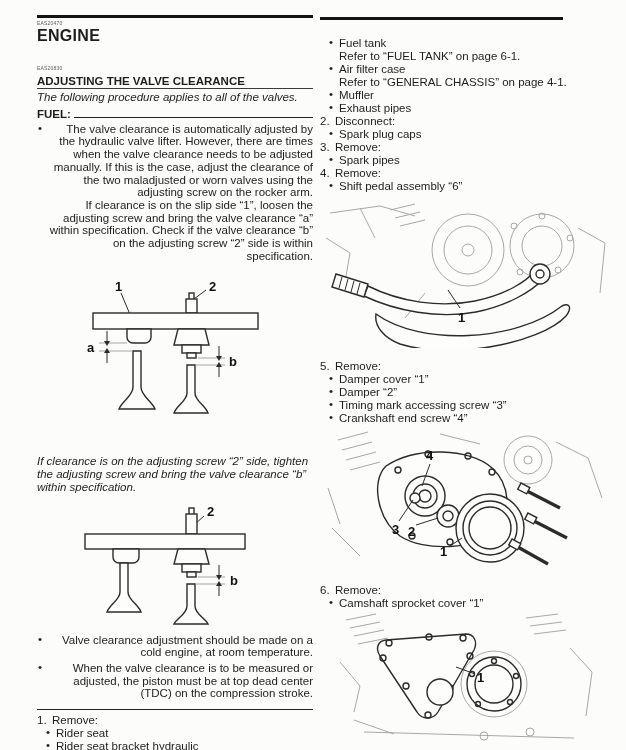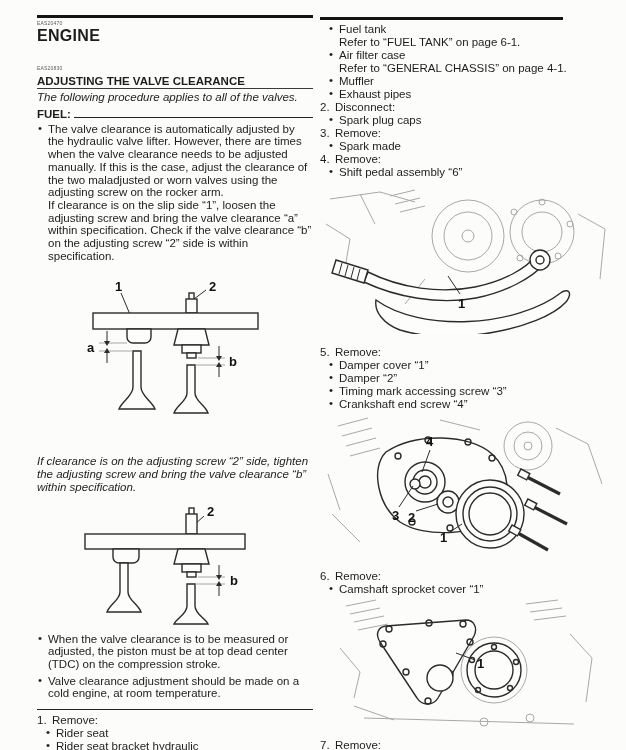--- a/index.html
+++ b/index.html
@@ -12,21 +12,21 @@
   .col-right .topline{margin-top:12px;width:82%;}
   .eas{font-size:5px;color:#5a5a5a;margin-top:2px;letter-spacing:.2px;}
   .eas2{margin-top:20px;}
   .chapter{font-size:16px;font-weight:bold;margin:1px 0 0;letter-spacing:.3px;}
   .section{font-size:11.5px;font-weight:bold;margin:4px 0 0;border-bottom:1px solid #3a3a3a;
            padding-bottom:1px;}
   .body{font-size:11.5px;line-height:12.7px;margin:2px 0 0;font-style:italic;}
   .note-row{display:flex;align-items:flex-end;margin-top:2px;height:14px;}
   .note-label{font-weight:bold;font-size:11.5px;}
   .note-line{flex:1;border-bottom:1.5px solid #222;margin:0 0 2px 3px;}
-  .bullet{position:relative;padding-left:11px;font-size:11.5px;line-height:12.7px;margin-top:3px;}
+  .bullet{position:relative;padding-left:11px;font-size:11.5px;line-height:12.7px;margin-top:3px;text-align:right;}
   .bullet::before{content:"•";position:absolute;left:1px;top:-1px;}
   .bullet p{margin:0;}
   .rule{border-top:1.5px solid #222;margin-top:9px;}
   .step{margin-top:0;font-size:11.5px;line-height:13px;}
   .m4{margin-top:4px;} .m8{margin-top:8px;} .m3{margin-top:3px;} .m2{margin-top:2px;}
   .step-head{display:flex;}
   .step-num{width:15px;flex:none;}
   .sub-bullet{position:relative;padding-left:10px;margin-left:9px;}
   .sub-bullet::before{content:"•";position:absolute;left:0;top:-1px;}
   .sub-ref{margin-left:19px;}
@@ -114,65 +114,65 @@
         <line class="thin" x1="149" y1="73" x2="176" y2="73"></line>
         <line class="thin" x1="146" y1="80" x2="176" y2="80"></line>
         <line class="dim" x1="170" y1="61" x2="170" y2="73"></line>
         <polygon points="167,71 173,71 170,76" fill="#2b2b2b"></polygon>
         <line class="dim" x1="170" y1="92" x2="170" y2="80"></line>
         <polygon points="167,82 173,82 170,77" fill="#2b2b2b"></polygon>
         <text class="figlbl" x="181" y="81">b</text>
       </svg>
     </figure>
 
+    <div class="bullet m4">
+      <p>Valve clearance adjustment should be made on a cold engine, at room temperature.</p>
+    </div>
     <div class="bullet">
       <p>When the valve clearance is to be measured or adjusted, the piston must be at top dead center (TDC) on the compression stroke.</p>
-    </div>
-    <div class="bullet m4">
-      <p>Valve clearance adjustment should be made on a cold engine, at room temperature.</p>
     </div>
 
     <div class="rule"></div>
 
     <div class="step m4">
       <div class="step-head">
         <span class="step-num">1.</span>
         <span>Remove:</span>
       </div>
       <div class="sub-bullet">Rider seat</div>
       <div class="sub-bullet">Rider seat bracket hydraulic</div>
       <div class="sub-ref">Refer to “GENERAL CHASSIS” on page 4-1.</div>
     </div>
   </div>
 
   <div class="col col-right">
     <div class="topline"></div>
 
-    <div style="margin-top:3px;">
+    <div style="margin-top:17px;">
       <div class="rb">Fuel tank</div>
       <div class="rb-ref">Refer to “FUEL TANK” on page 6-1.</div>
       <div class="rb">Air filter case</div>
       <div class="rb-ref">Refer to “GENERAL CHASSIS” on page 4-1.</div>
       <div class="rb">Muffler</div>
       <div class="rb">Exhaust pipes</div>
     </div>
 
     <div class="step">
       <div class="step-head">
           <span class="step-num">2.</span>
           <span>Disconnect:</span>
         </div>
       <div class="sub-bullet">Spark plug caps</div>
     </div>
     <div class="step">
       <div class="step-head">
           <span class="step-num">3.</span>
           <span>Remove:</span>
         </div>
-      <div class="sub-bullet">Spark made</div>
+      <div class="sub-bullet">Spark pipes</div>
     </div>
     <div class="step">
       <div class="step-head">
           <span class="step-num">4.</span>
           <span>Remove:</span>
         </div>
       <div class="sub-bullet">Shift pedal assembly “6”</div>
     </div>
 
     <figure style="margin-top:5px;">

